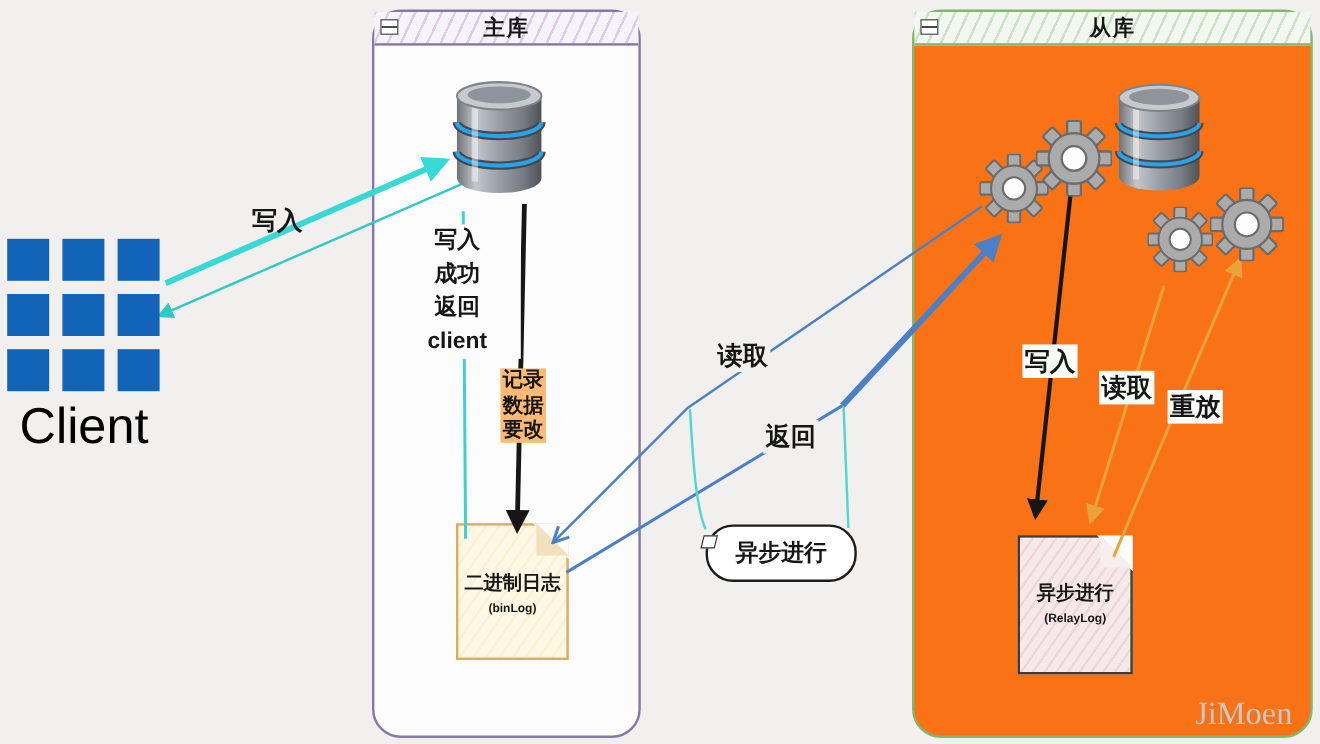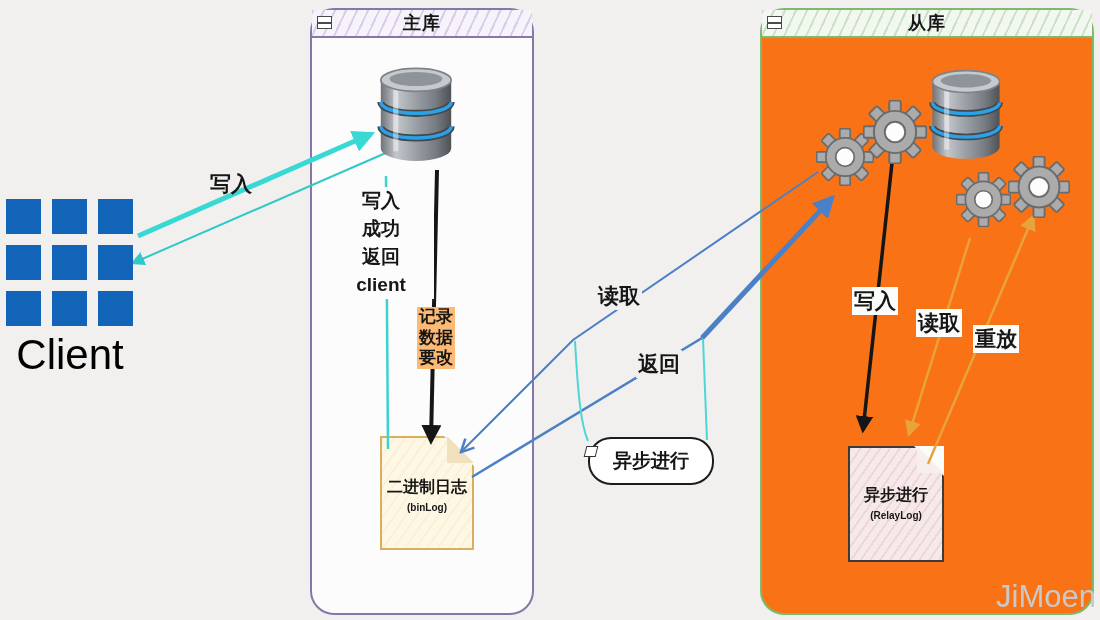--- a/index.html
+++ b/index.html
@@ -91,21 +91,21 @@
     text-align:center; font-size:19px; font-weight:600; line-height:28px;
     background:#fcfcfd;
   }
   .record{
     position:absolute; left:417px; top:307px; width:38px; z-index:5;
     text-align:center; font-size:17px; font-weight:600; line-height:20.5px;
     background:#fdba74;
   }
   .watermark{
     position:absolute; left:996px; top:579px; z-index:10;
-    font-size:31px; color:#c9c9c9;
+    font-size:27px; color:#c9c9c9;font-family:Liberation Serif, serif;
   }
 </style>
 </head>
 <body>
 
 <div id="canvas">
 
   <svg width="0" height="0" style="position:absolute" aria-hidden="true">
     <defs>
       <linearGradient id="gBody" x1="0" y1="0" x2="1" y2="0">

